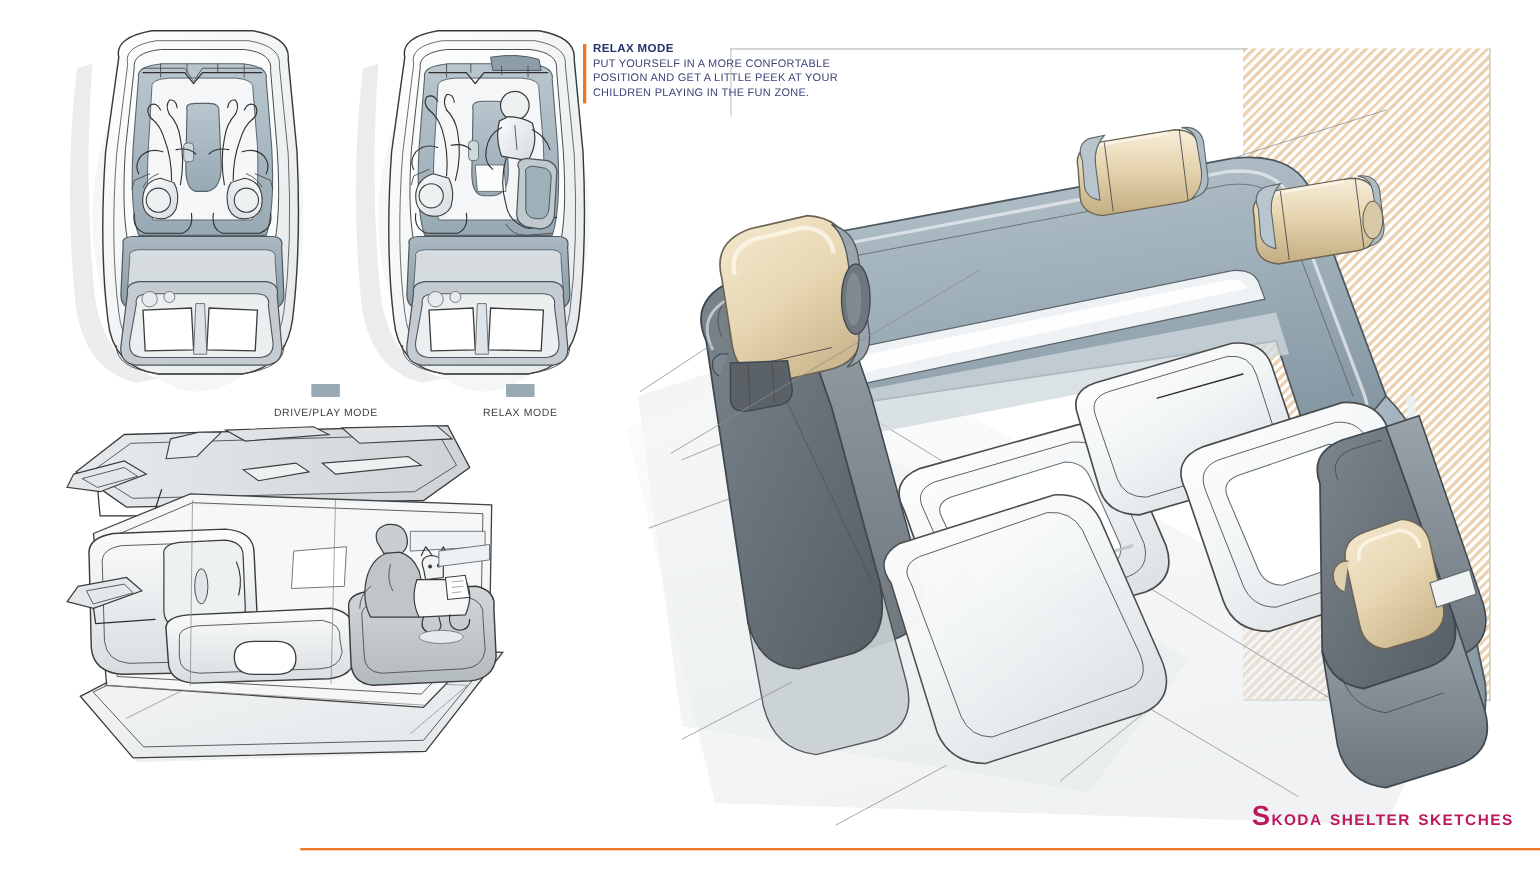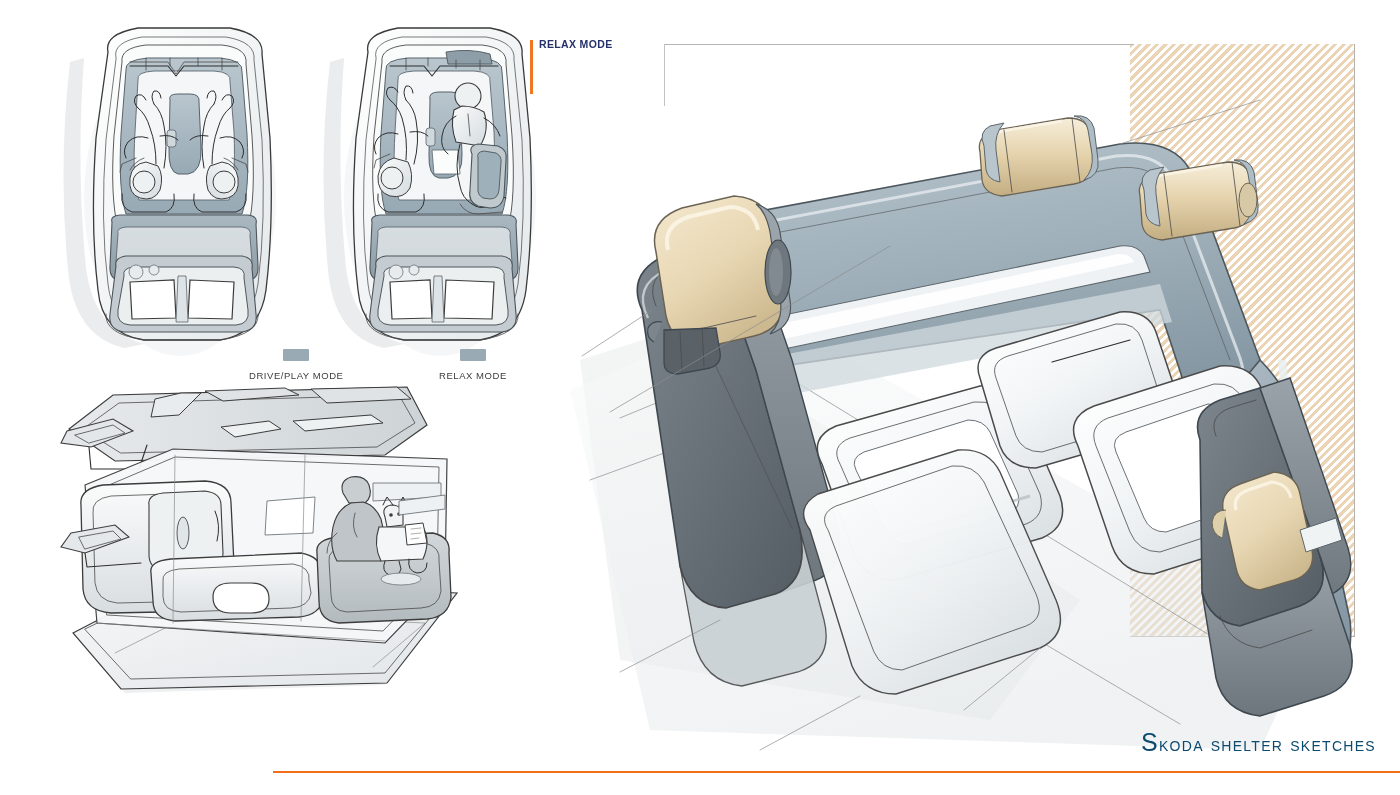--- a/index.html
+++ b/index.html
@@ -500,29 +500,34 @@
     <path d="M92 250 L22 296" class="ln-h"></path>
     <path d="M160 560 L60 612" class="ln-h"></path>
     <path d="M300 636 L200 690" class="ln-h"></path>
     <path d="M480 588 L404 650" class="ln-h"></path>
     <path d="M560 84 L700 40" class="ln-h"></path>
     <path d="M50 352 L330 186" class="ln-h"></path>
   </svg>
 
   <div class="callout">
     <h1>RELAX MODE</h1>
+    <p>
+      <span>PUT YOURSELF IN A MORE CONFORTABLE</span><br>
+      <span>POSITION AND GET A LITTLE PEEK AT YOUR</span><br>
+      <span>CHILDREN PLAYING IN THE FUN ZONE.</span>
+    </p>
   </div>
 
   <div class="legend" id="legend-drive">
     <span class="sw" style="background: rgb(154, 170, 181);"></span>
     <span class="lb">DRIVE/PLAY MODE</span>
   </div>
   <div class="legend" id="legend-relax">
     <span class="sw" style="background: rgb(154, 170, 181);"></span>
     <span class="lb">RELAX MODE</span>
   </div>
 
-  <div class="foot-title" style="color: #0c4a6e;">
+  <div class="foot-title" style="color: #be185d; font-weight: bold;">
     <span class="cap">S</span><span>koda shelter sketches</span>
   </div>
   <div class="foot-rule" style="background: rgb(242, 112, 28);"></div>
 
 </div>
 
 </body></html>

